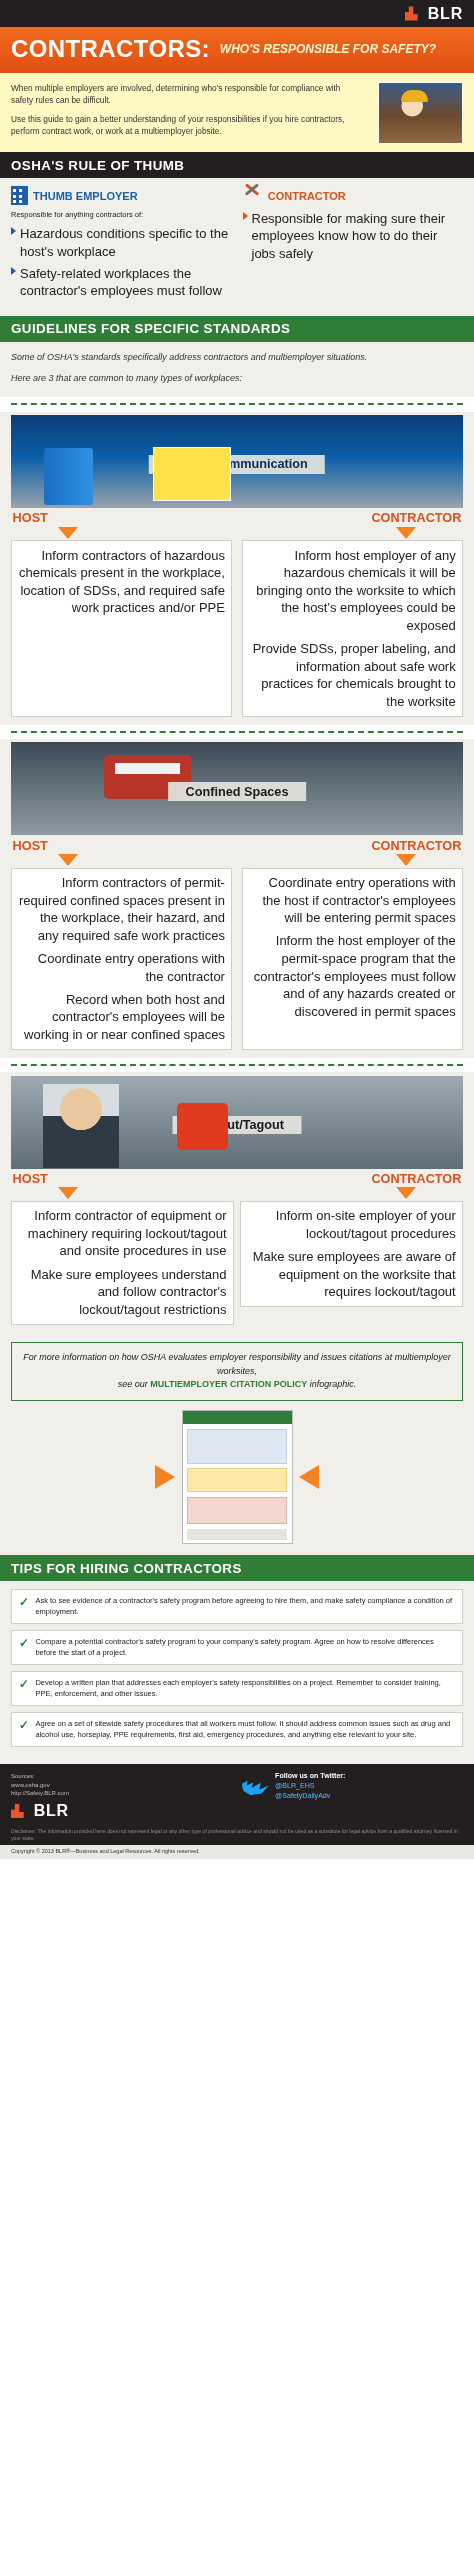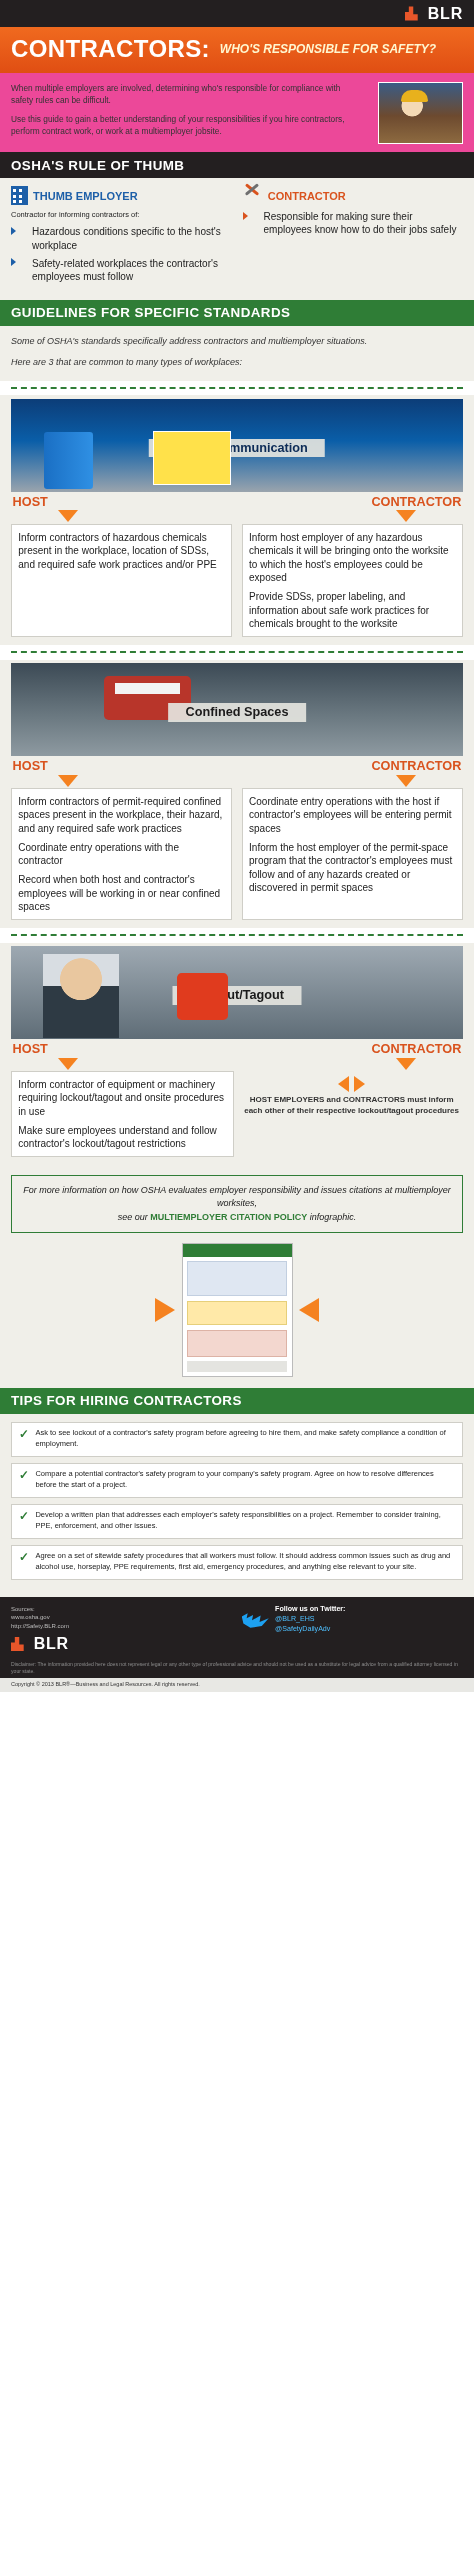--- a/index.html
+++ b/index.html
@@ -39,21 +39,21 @@
     font-size: 24px; color:#ffffff; font-weight:bold; letter-spacing:0.4px;
     display:inline-block; vertical-align:middle;
   }
   .header .sub {
     display:inline-block; vertical-align:middle; color:#fff7d0; font-style:italic;
     font-size:12px; font-weight:bold; margin-left:6.3px;
   }
 
   
   .intro {
-    background:#ec4899; padding:9.5px 11px 8px 11px;
+    background:#fef9c3; padding:9.5px 11px 8px 11px;
     display:flex; gap:16px;align-items:flex-end;
   }
   .intro-text { flex:1; font-size:8.3px; line-height:1.45; color:#333; }
   .intro-text p { margin-bottom:7.1px; }
   .intro-photo {
     width:85px; height:62px; border:1.6px solid #fff;
     background:
       radial-gradient(circle at 40% 38%, #f4d9b5 0 10.3px, transparent 11px),
       linear-gradient(180deg,#3a5c86 0%, #6d4a2f 55%, #8d6a40 100%);
     position:relative; overflow:hidden; flex:none;
@@ -101,21 +101,21 @@
   .ico-tools:after{
     content:""; position:absolute; left:1.6px; top:1.6px; width:16px; height:3.2px;
     background:#6f6f6f; transform:rotate(-40deg); border-radius:1.6px;
   }
   .rule-lead { font-size:7.5px; line-height:1.4; margin-bottom:4.7px; }
   .rule-arrow {
     width:0;height:0;border-left:5.5px solid #1d5fa8;border-top:4px solid transparent;
     border-bottom:4px solid transparent; margin-top:1.6px; flex:none;
   }
   .rule-arrow.ct { border-left-color:#d9531e; }
-  .bullet { display:flex; gap:16px; margin-bottom:4.7px; font-size:10px; line-height:1.35; }
+  .bullet { display:flex; gap:4px; margin-bottom:4.7px; font-size:13px; line-height:1.35; }
 
   
   .guide { background:#f0efe9; padding:9.5px 11px 4.7px 11px; }
   .guide p { font-size:9px; font-style:italic; color:#333; margin-bottom:8px; line-height:1.4; }
 
   .divider { border-top:2.4px dashed #2f7d36; margin:6.3px 11px; }
 
   
   .std { background:#f0efe9; padding:3.2px 11px 8px 11px; position:relative; }
   .std-photo {
@@ -169,21 +169,21 @@
   .hc-labels .h { color:#d9531e; font-size:12.7px; font-weight:bold; }
 
   .arrow-row { display:flex; justify-content:space-between; margin:1.6px 47px 0 47px; }
   .dn-arrow {
     width:0;height:0;border-left:10.3px solid transparent;border-right:10.3px solid transparent;
     border-top:12px solid #f58220;
   }
 
   .cards { display:flex; gap:9.5px; margin-top:1.6px; }
   .card { flex:1; background:#ffffff; border:0.8px solid #cfcec7; padding:5.5px 6.3px; }
-  .card p { font-size:10px; line-height:1.35; margin-bottom:5.5px; }
+  .card p { font-size:13px; line-height:1.35; margin-bottom:5.5px;text-align:right; }
   .card p:last-child { margin-bottom:0; }
 
   
   .cards3 { display:flex; gap:6.3px; align-items:flex-start; margin-top:1.6px; }
   .cards3 .card { flex:1 1 33%; }
   .mid-note {
     flex:1 1 33%; text-align:center; font-size:8px; font-weight:bold; color:#333;
     padding-top:4.7px; line-height:1.35;
   }
   .mid-arrows { display:flex; justify-content:center; gap:4.7px; margin-bottom:3.2px; }
@@ -280,21 +280,21 @@
   </div>
 
   <div class="sec-title">OSHA'S RULE OF THUMB</div>
   <div class="rule">
     <div class="rule-cols">
       <div class="rule-col">
         <div class="rule-head">
           <span class="ico-building"></span>
           <span class="lbl">THUMB EMPLOYER</span>
         </div>
-        <div class="rule-lead">Contractor for informing contractors of:</div>
+        <div class="rule-lead">Responsible for anything contractors of:</div>
         <div class="bullet">
           <span class="rule-arrow"></span>
           <span>Hazardous conditions specific to the host's workplace</span>
         </div>
         <div class="bullet">
           <span class="rule-arrow"></span>
           <span>Safety-related workplaces the contractor's employees must follow</span>
         </div>
       </div>
       <div class="rule-col">
@@ -377,26 +377,23 @@
     </div>
     <div class="arrow-row">
       <span class="dn-arrow"></span>
       <span class="dn-arrow"></span>
     </div>
     <div class="cards3">
       <div class="card">
         <p>Inform contractor of equipment or machinery requiring lockout/tagout and onsite procedures in use</p>
         <p>Make sure employees understand and follow contractor's lockout/tagout restrictions</p>
       </div>
-      <div class="mid-note">
-        <div class="mid-arrows">
-          <span class="lt-arrow"></span>
-          <span class="rt-arrow"></span>
-        </div>
-        <span>HOST EMPLOYERS and CONTRACTORS must inform each other of their respective lockout/tagout procedures</span>
+      <div class="card">
+        <p>Inform on-site employer of your lockout/tagout procedures</p>
+        <p>Make sure employees are aware of equipment on the worksite that requires lockout/tagout</p>
       </div>
     </div>
   </div>
 
   <div class="moreinfo">
     <div class="box">
       <span>For more information on how OSHA evaluates employer responsibility and issues citations at multiemployer worksites,</span><br>
       <span>see our</span>
       <span class="hl">MULTIEMPLOYER CITATION POLICY</span>
       <span>infographic.</span>
@@ -411,21 +408,21 @@
           <div class="b4"></div>
       </div>
       <span class="mci-arrow-l"></span>
     </div>
   </div>
 
   <div class="sec-title green">TIPS FOR HIRING CONTRACTORS</div>
   <div class="tips">
     <div class="tip">
       <span class="check">✓</span>
-      <p>Ask to see lockout of a contractor's safety program before agreeing to hire them, and make safety compliance a condition of employment.</p>
+      <p>Ask to see evidence of a contractor's safety program before agreeing to hire them, and make safety compliance a condition of employment.</p>
     </div>
     <div class="tip">
       <span class="check">✓</span>
       <p>Compare a potential contractor's safety program to your company's safety program. Agree on how to resolve differences before the start of a project.</p>
     </div>
     <div class="tip">
       <span class="check">✓</span>
       <p>Develop a written plan that addresses each employer's safety responsibilities on a project. Remember to consider training, PPE, enforcement, and other issues.</p>
     </div>
     <div class="tip">

